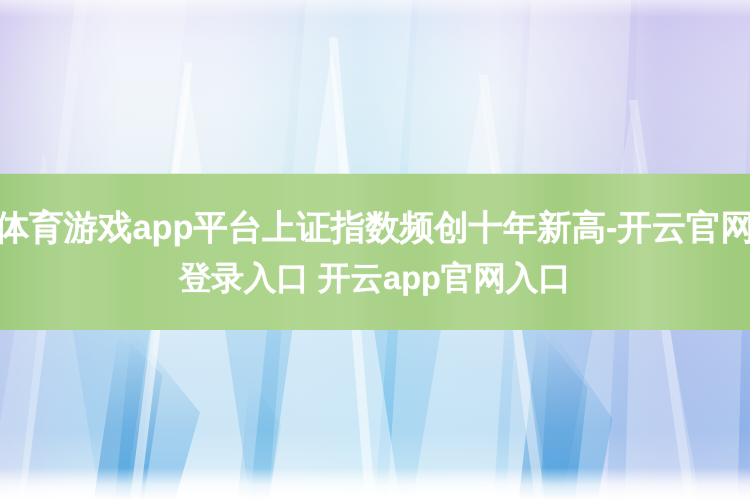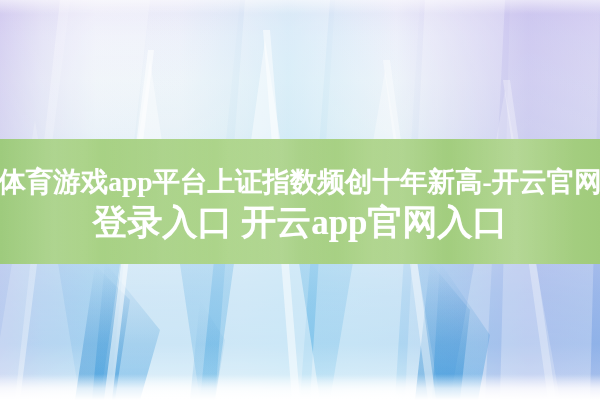--- a/index.html
+++ b/index.html
@@ -114,35 +114,34 @@
         #acd389 62%,
         #a2cd7e 74%,
         #abd288 86%,
         #a0cb7b 100%);
     display: flex;
     flex-direction: column;
     align-items: center;
     justify-content: center;
     box-sizing: border-box;
     padding: 0 4px;
-    font-family: Liberation Serif, serif;
   }
 
   .title-line {
     color: #ffffff;
     font-weight: bold;
     font-size: 27px;
     line-height: 41px;
     letter-spacing: 0px;
     white-space: nowrap;
     text-align: center;
     text-shadow: 0 0 1px rgba(255,255,255,0.45);
   }
   .title-line-1 { font-size: 27.5px; }
-  .title-line-2 { font-size: 35px; }
+  .title-line-2 { font-size: 26px; }
 </style>
 </head>
 <body>
 
 <div class="banner">
 
   <div class="bg-base"></div>
   <div class="bg-hue"></div>
 
   <div class="facets">

